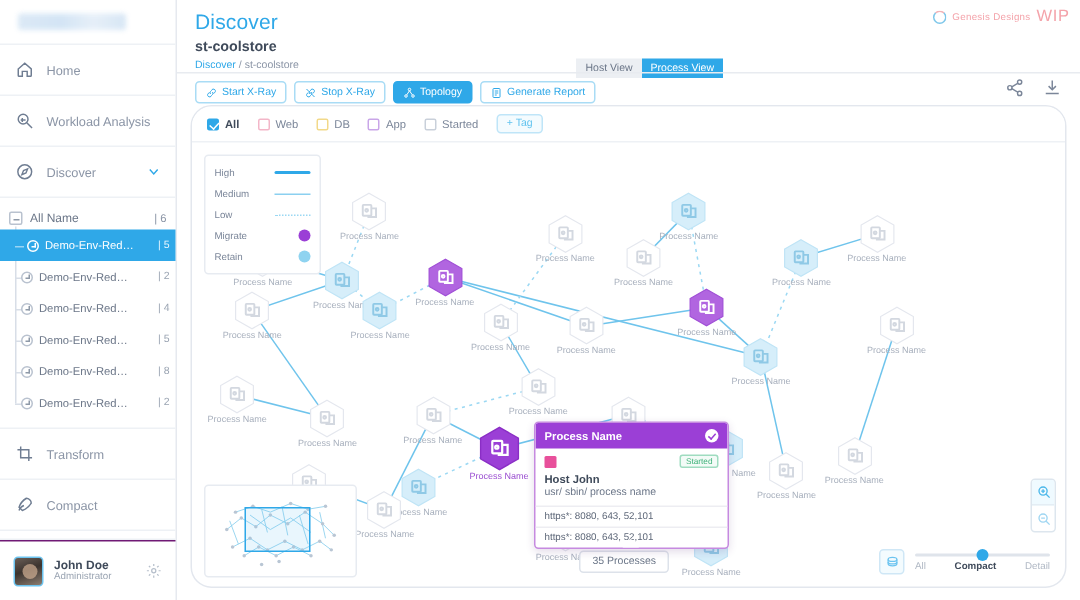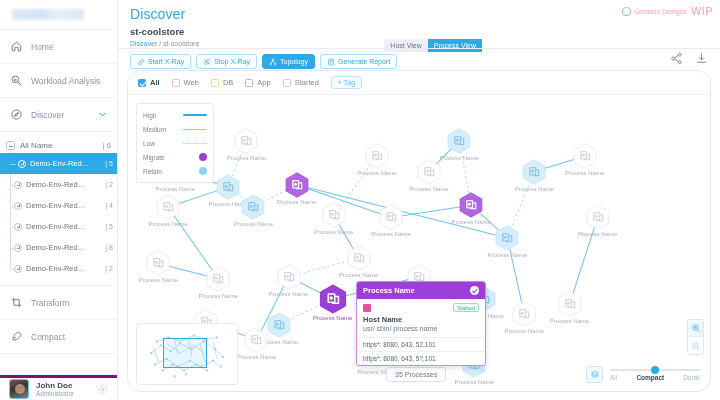--- a/index.html
+++ b/index.html
@@ -72,22 +72,22 @@
     background:#2fa8e8; color:#fff; margin-left:-10px; padding-left:18px;
   }
   .tree-item.active::before{ background:#9ad4f4; left:10px;}
   .tree-item.active .sq { border-color:#fff; background:transparent;}
   .tree-item.active .sq::before{ background:#fff;}
   .tree-item.active .sq::after{ background:#fff;}
   .tree-item.active .cnt { color:#e6f5fe;}
 
   .sb-spacer { flex: 1 1 auto; border-bottom:1px solid #eef1f5;}
   .user-box {
-    height: 25px; display:flex; align-items:center; gap:7px; padding: 0 9px;
-    border-top:3px solid #701a75;
+    height: 40px; display:flex; align-items:center; gap:7px; padding: 0 9px;
+    border-top:1px solid #701a75;
   }
   .avatar {
     width:20px; height:20px; border-radius:3px; flex:0 0 20px;
     border:1px solid #6cc4f0;
     background: linear-gradient(160deg,#6b5f57 0%,#3b332e 45%,#8c7d70 100%);
     position:relative; overflow:hidden;
   }
   .avatar::after{
     content:""; position:absolute; left:5px; top:4px; width:10px; height:10px;
     border-radius:50%; background:#c9a98f; opacity:.75;
@@ -927,21 +927,21 @@
         <div class="tooltip">
           <div class="tt-head">
             <span>Process Name</span>
             <span class="tt-check"></span>
           </div>
           <div class="tt-body">
             <div class="tt-top">
               <span class="tt-swatch"></span>
               <span class="tt-badge">Started</span>
             </div>
-            <div class="tt-host">Host Name</div>
+            <div class="tt-host">Host John</div>
             <div class="tt-path">usr/ sbin/ process name</div>
           </div>
           <div class="tt-row">https*: 8080, 643, 52,101</div>
           <div class="tt-row">https*: 8080, 643, 52,101</div>
           <div class="tt-arrow"></div>
         </div>
 
       </div>
 
       <div class="legend">

